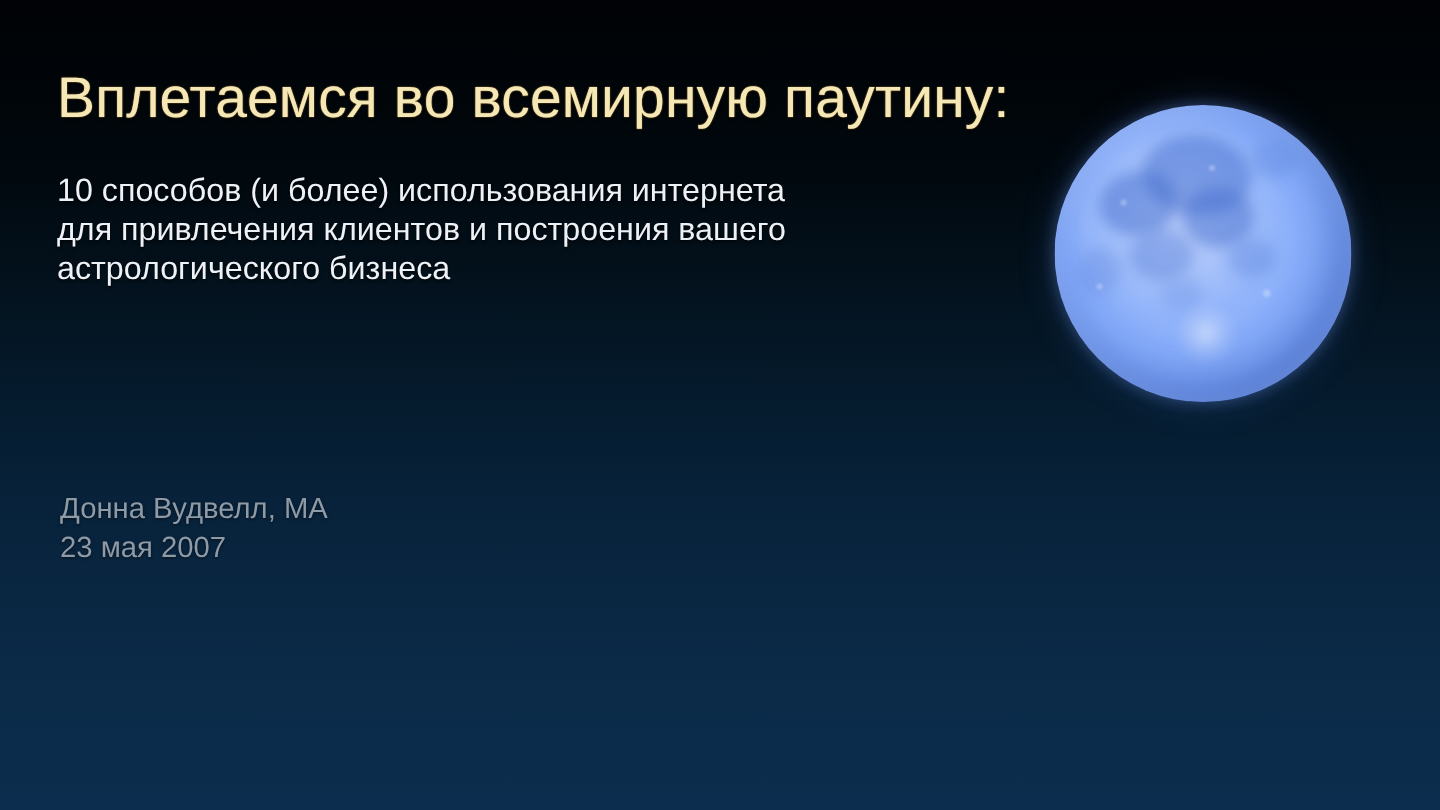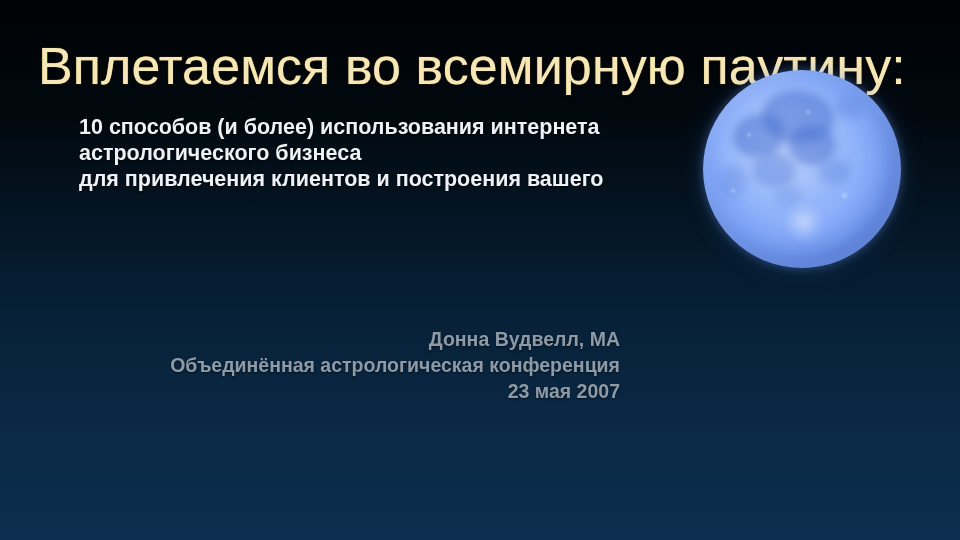--- a/index.html
+++ b/index.html
@@ -25,56 +25,55 @@
     font-family: "Liberation Sans", sans-serif;
     -webkit-font-smoothing: antialiased;
   }
 
   
   .title {
     position: absolute;
     left: 38px;
     top: 44px;
     width: 660px;
-    font-size: 52px;
+    font-size: 38px;
     line-height: 44px;
     font-weight: 400;
     letter-spacing: 0.1px;
     color: #f6e7b6;
     text-shadow:
         0 0 1px rgba(214,176,84,0.95),
         0 1px 2px rgba(0,0,0,0.85);
     white-space: nowrap;
   }
 
   
   .subtitle {
     position: absolute;
     left: 38px;
     top: 114px;
     width: 620px;
     font-size: 21.5px;
     line-height: 26px;
-    font-weight: 700;
+    font-weight: 400;
     color: #eef2f6;
     text-shadow: 0 1px 2px rgba(0,0,0,0.7);
-    margin-left: 41px;
   }
   .subtitle .ln { display: block; white-space: nowrap; }
 
   
   .credits {
     position: absolute;
     left: 40px;
     top: 326px;
     width: 580px;
-    text-align: right;
+    text-align: left;
     font-size: 19.5px;
     line-height: 26.2px;
-    font-weight: 700;
+    font-weight: 400;
     color: #8e9aa6;
     text-shadow: 0 1px 2px rgba(0,0,0,0.55);
   }
   .credits .ln { display: block; white-space: nowrap; }
 
   
   .moon-wrap {
     position: absolute;
     left: 703px;
     top: 70px;
@@ -136,27 +135,26 @@
 </style>
 </head>
 <body>
 
 <div id="slide">
 
   <div class="title">Вплетаемся во всемирную паутину:</div>
 
   <div class="subtitle">
     <span class="ln">10 способов (и более) использования интернета</span>
+    <span class="ln">для привлечения клиентов и построения вашего</span>
     <span class="ln">астрологического бизнеса</span>
-    <span class="ln">для привлечения клиентов и построения вашего</span>
   </div>
 
   <div class="credits">
     <span class="ln">Донна Вудвелл, MA</span>
-    <span class="ln">Объединённая астрологическая конференция</span>
     <span class="ln">23 мая 2007</span>
   </div>
 
   <div class="moon-wrap">
     <div class="moon">
       <div class="mare m1"></div>
       <div class="mare m2"></div>
       <div class="mare m3"></div>
       <div class="mare m4"></div>
       <div class="mare m5"></div>

